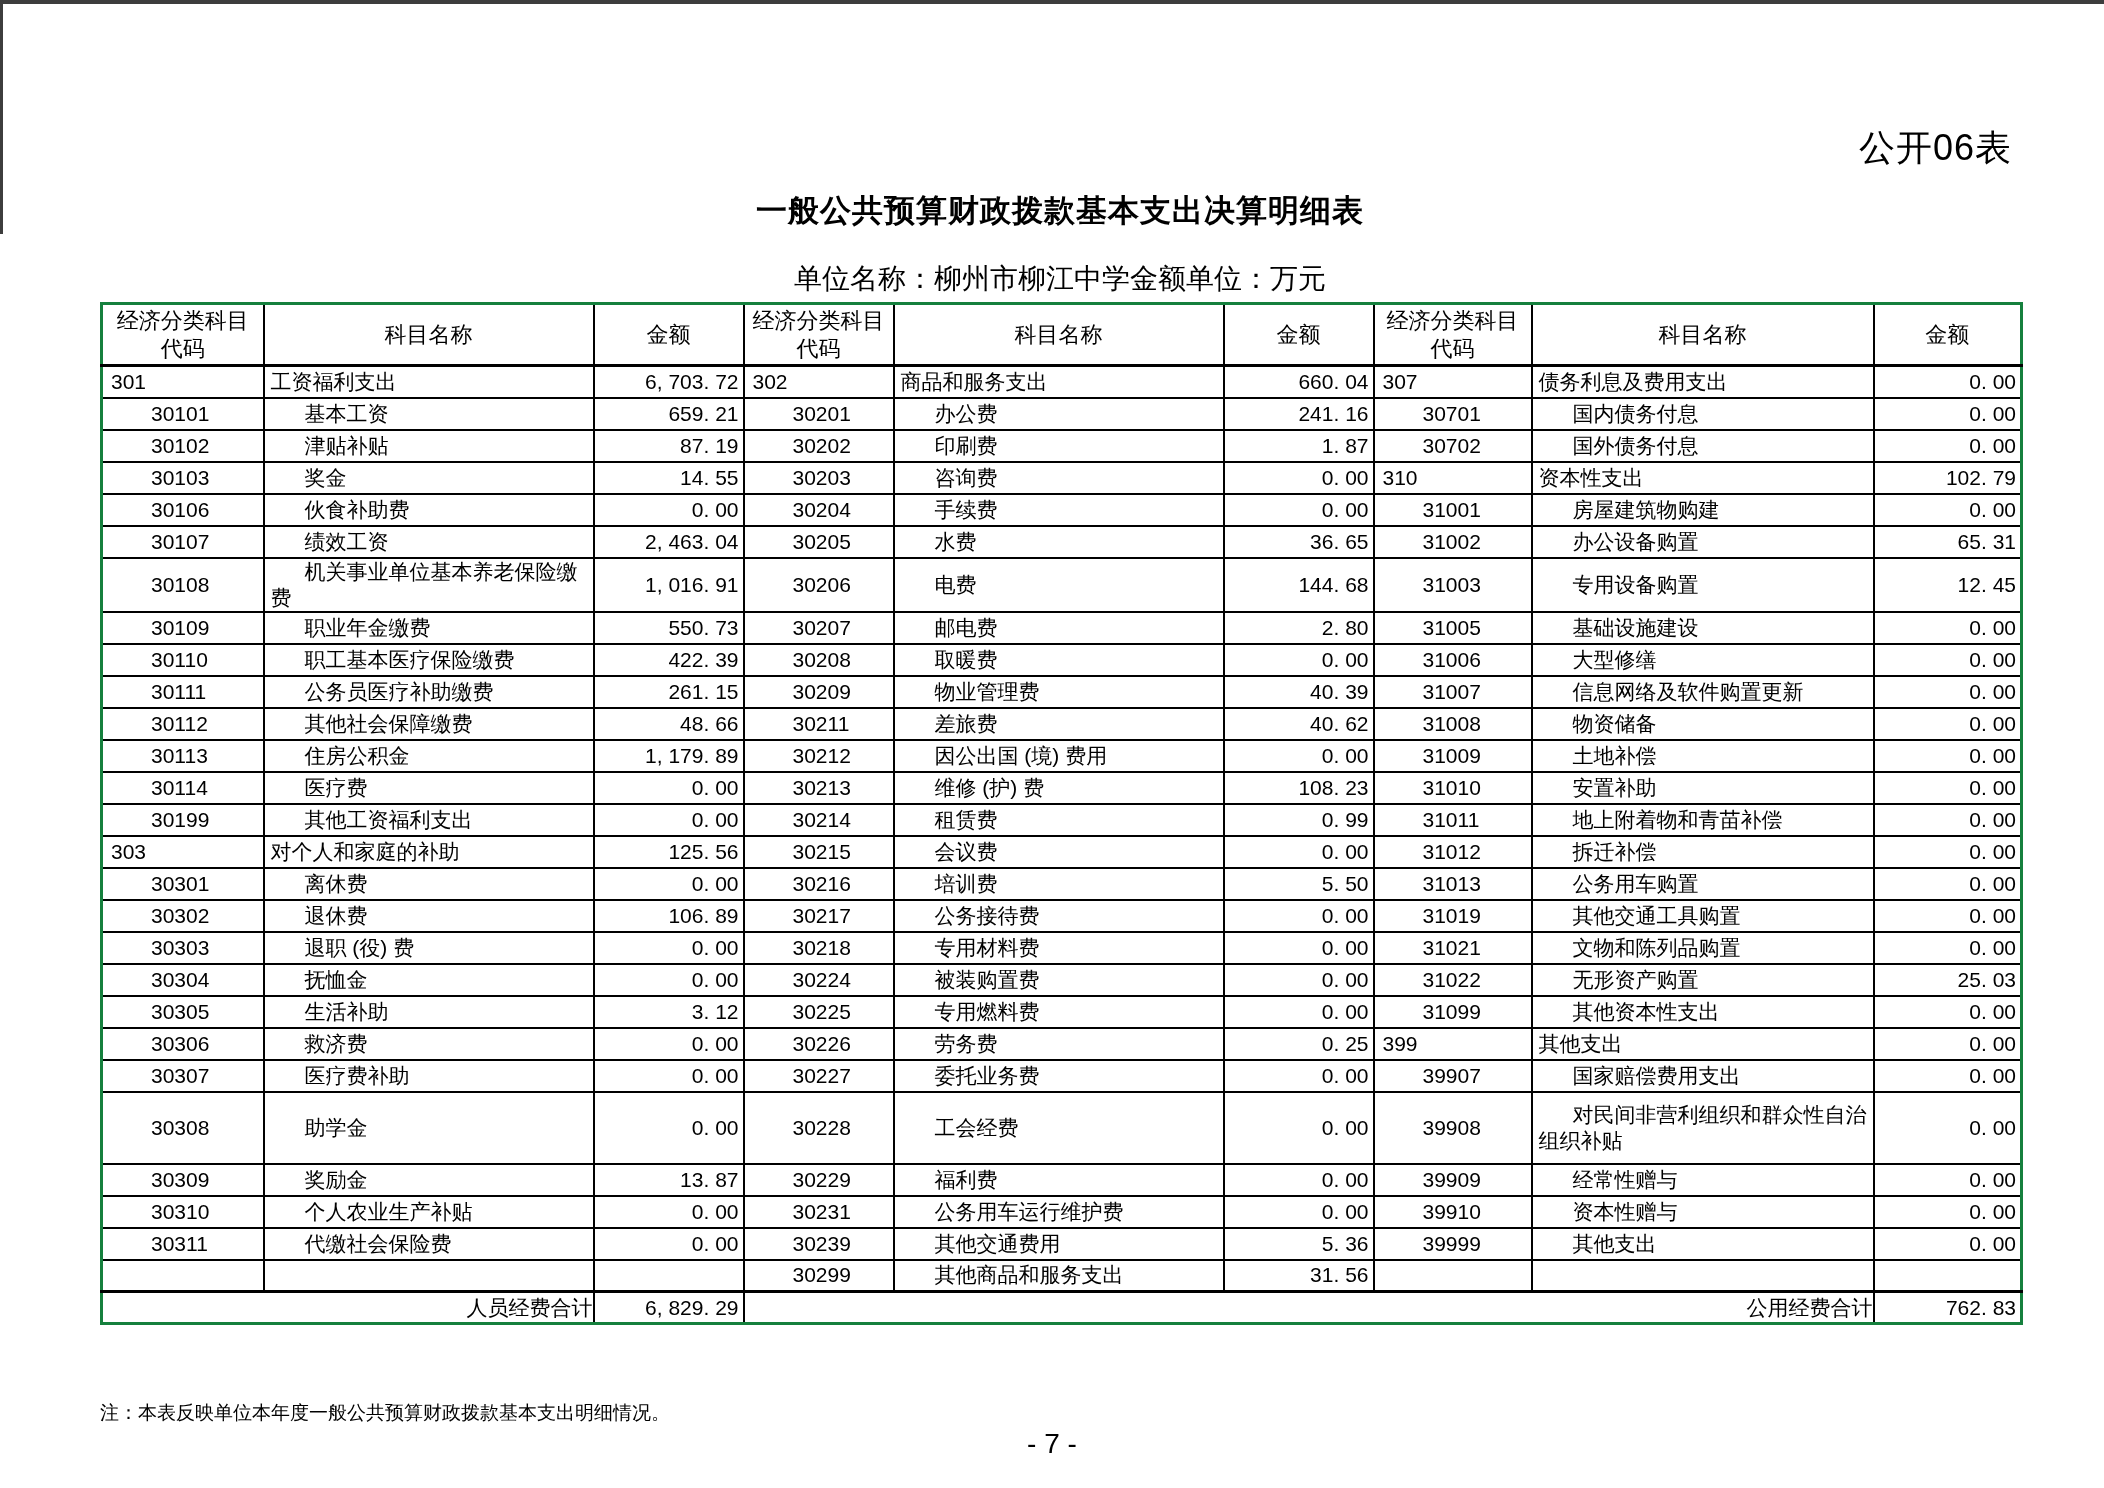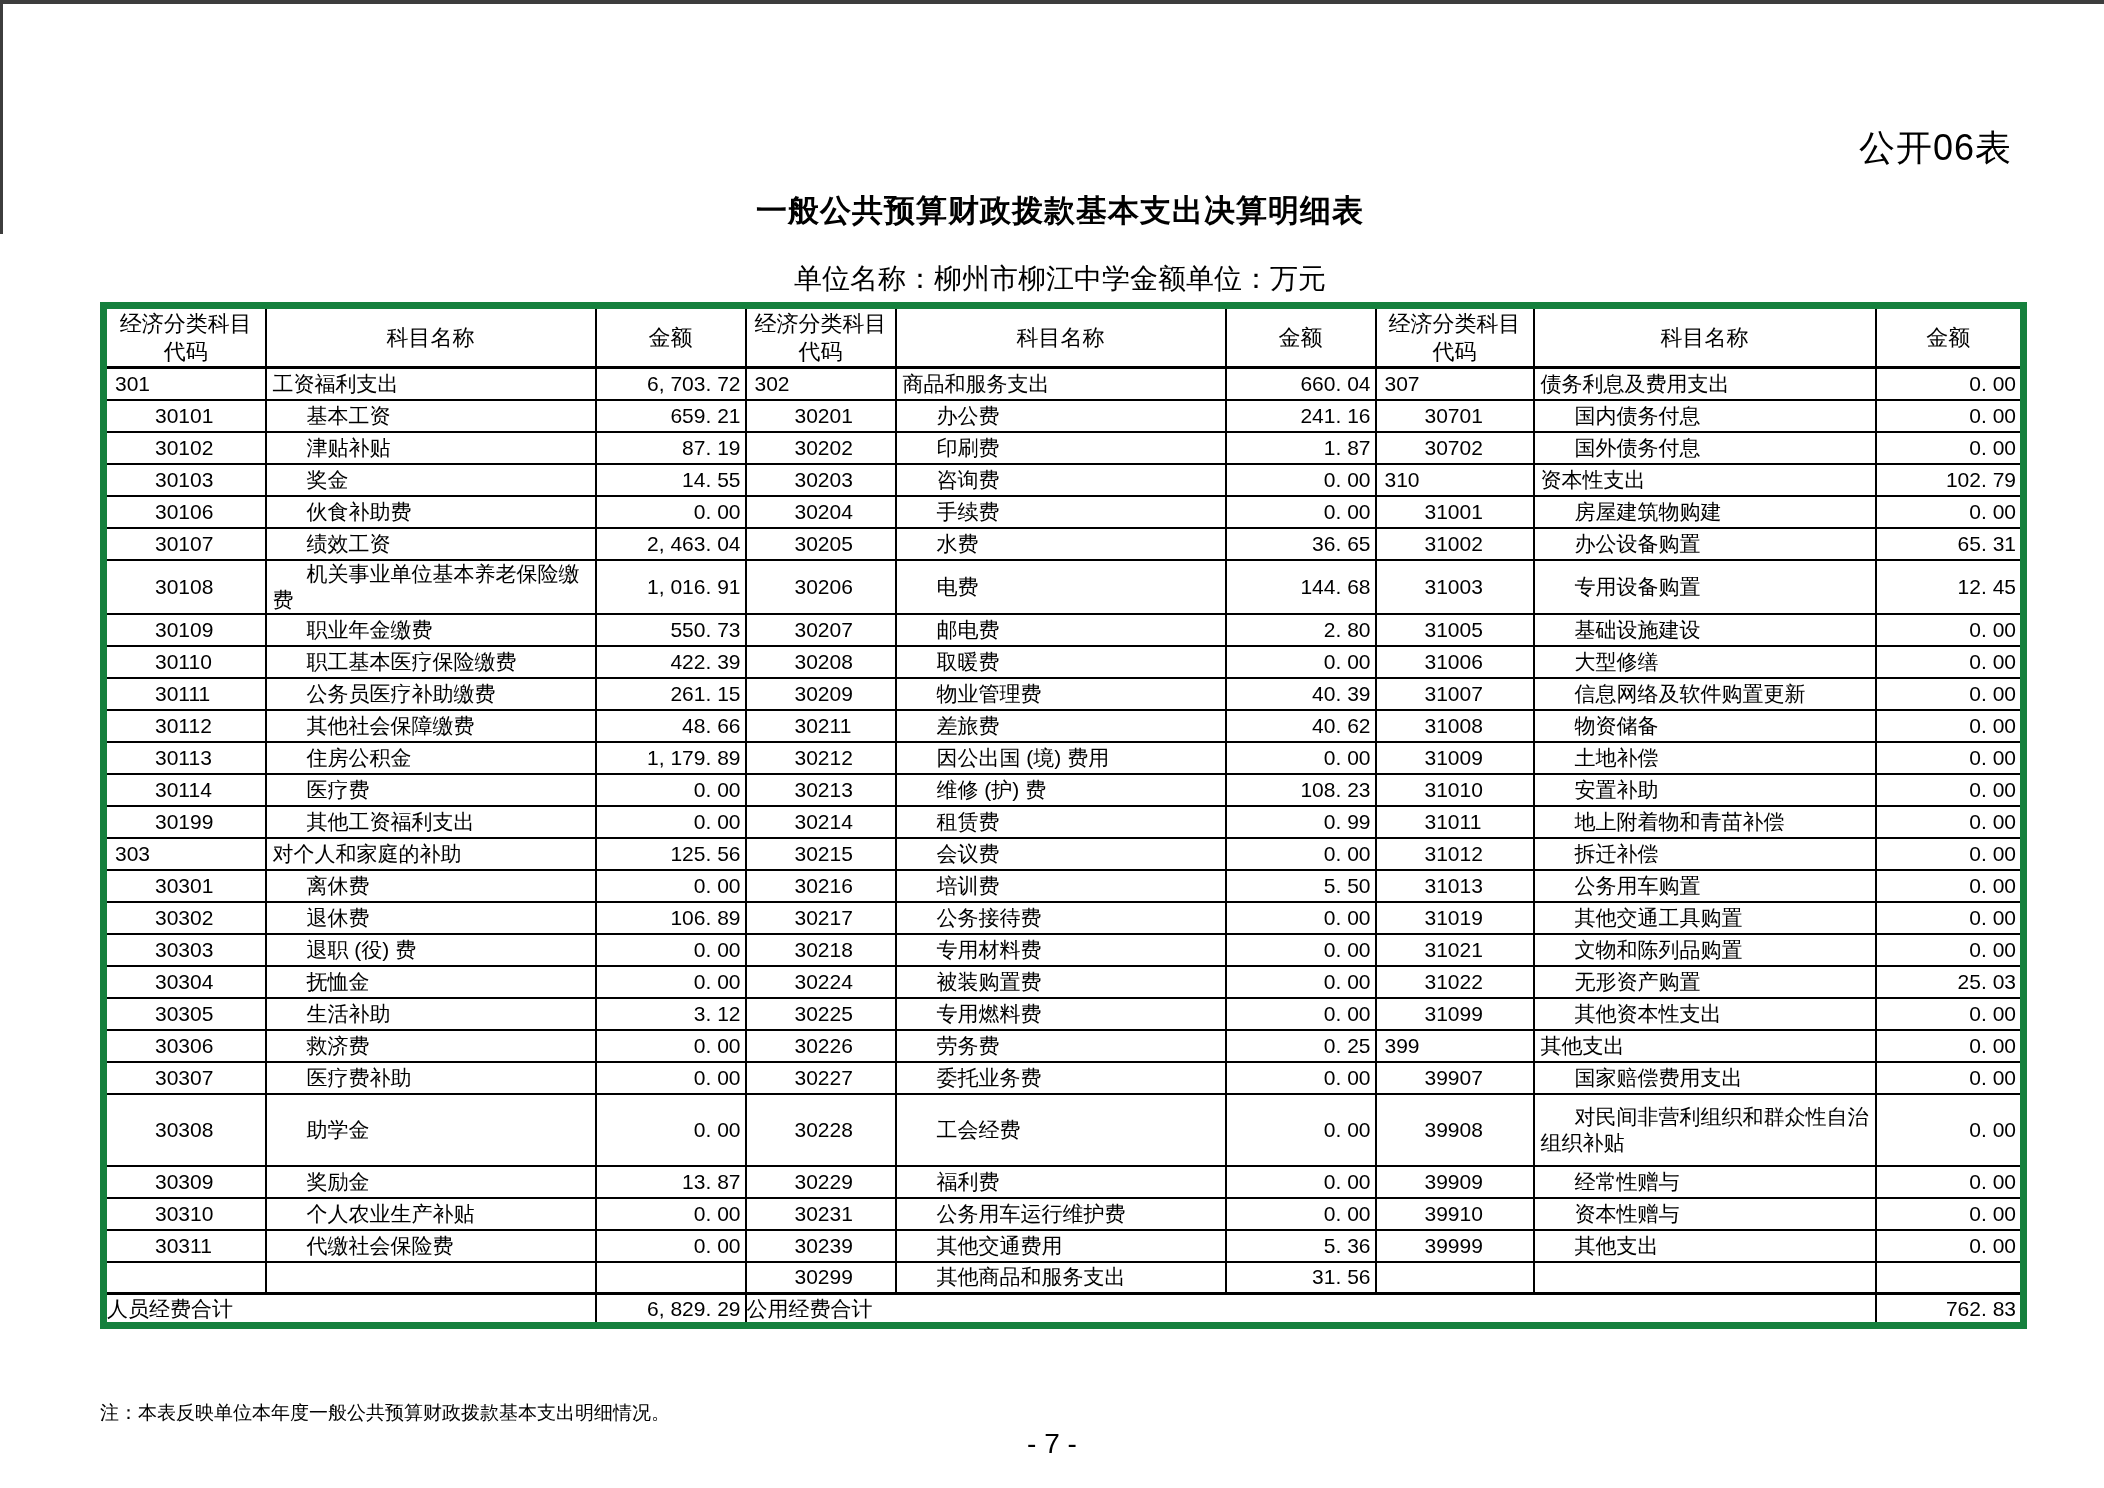--- a/index.html
+++ b/index.html
@@ -10,38 +10,38 @@
   }
   .artifact-top{position:absolute;top:0;left:0;width:2104px;height:4px;background:#3d3d3d}
   .artifact-left{position:absolute;top:0;left:0;width:3px;height:234px;background:#3d3d3d}
   .doc-label{position:absolute;top:124px;right:92px;font-size:36px;letter-spacing:1px}
   .title{position:absolute;top:190px;left:100px;width:1920px;text-align:center;
          font-size:31px;font-weight:bold;letter-spacing:1px}
   .meta-row{position:absolute;top:260px;left:100px;width:1920px;display:flex;
             justify-content:center;font-size:28px}
   table.budget{
     position:absolute;top:302px;left:100px;width:1920px;
-    border-collapse:collapse;table-layout:fixed;border:7px solid #15803d;
+    border-collapse:collapse;table-layout:fixed;border:3px solid #15803d;
   }
   .budget th,.budget td{
     border:2px solid #000;padding:0;overflow:hidden;vertical-align:middle;
     font-weight:normal;font-size:21px;line-height:26px;white-space:normal;
   }
   .budget thead tr{height:62px}
   .budget th{font-size:22px;text-align:center;border-bottom:3px solid #000;line-height:28px;padding:0 4px}
   .budget tbody tr{height:32px}
   .budget tbody tr.tall{height:72px}
   td.code{padding-left:8px;text-align:left}
   td.code.lv1{padding-left:48px}
   td.name{padding-left:6px;padding-right:4px;text-align:left}
   td.name.lv1{text-indent:34px}
   td.amount{text-align:right;padding-right:4px}
   tr.total-row{height:44px}
   tr.total-row td{border-top:3px solid #000}
-  td.center{text-align:left;text-indent:0}
+  td.center{text-align:right;text-indent:0}
   .note{position:absolute;top:1400px;left:100px;font-size:19px}
   .page-num{position:absolute;top:1428px;left:0;width:2104px;text-align:center;font-size:28px}
 </style>
 </head>
 <body>
 
 <div class="artifact-top"></div>
 <div class="artifact-left"></div>
 
 <div class="doc-label">公开06表</div>

